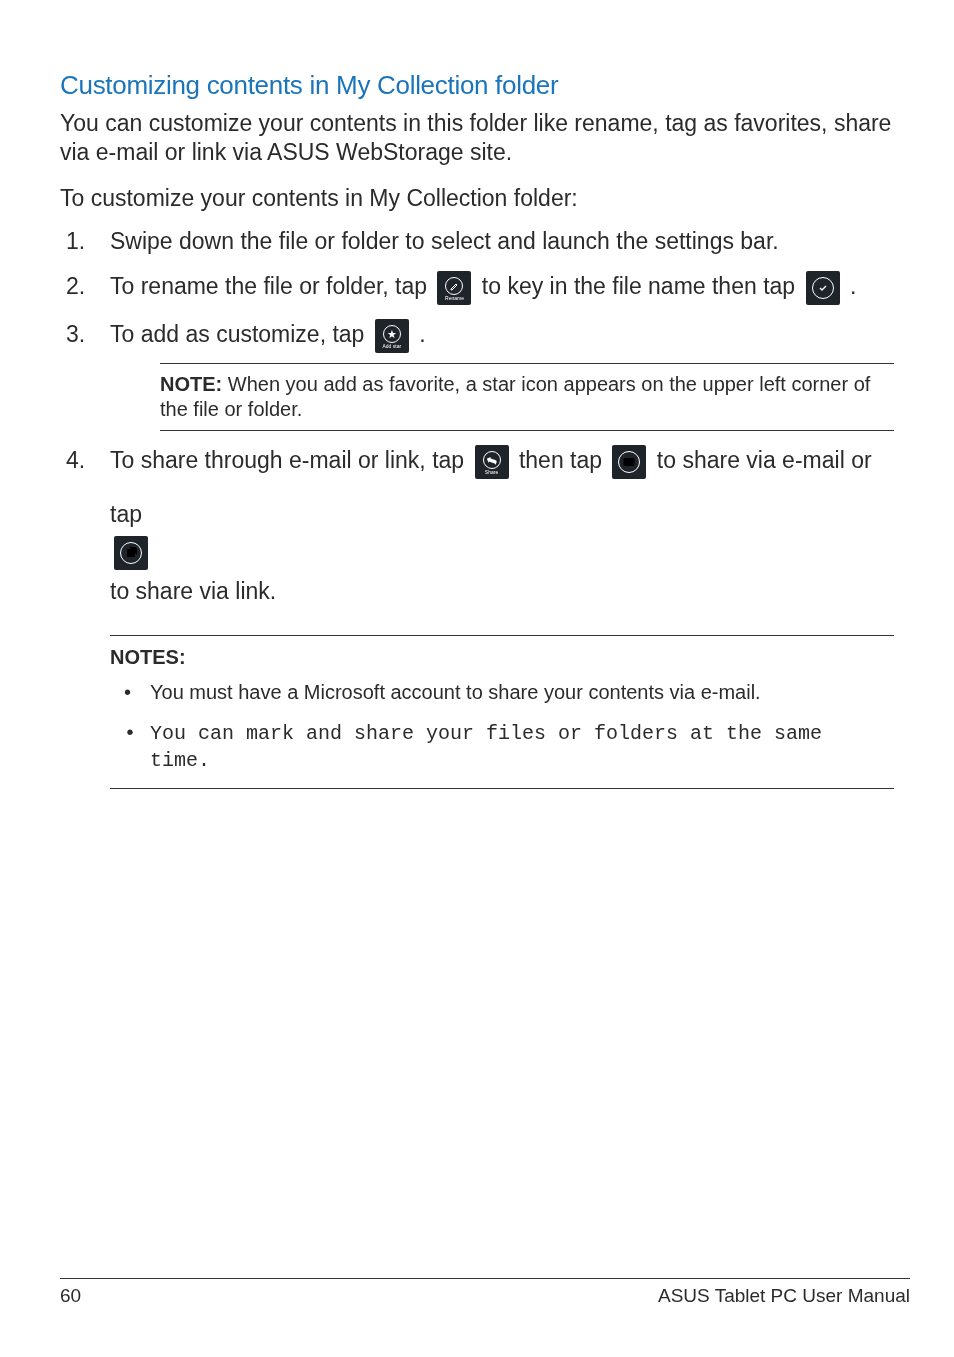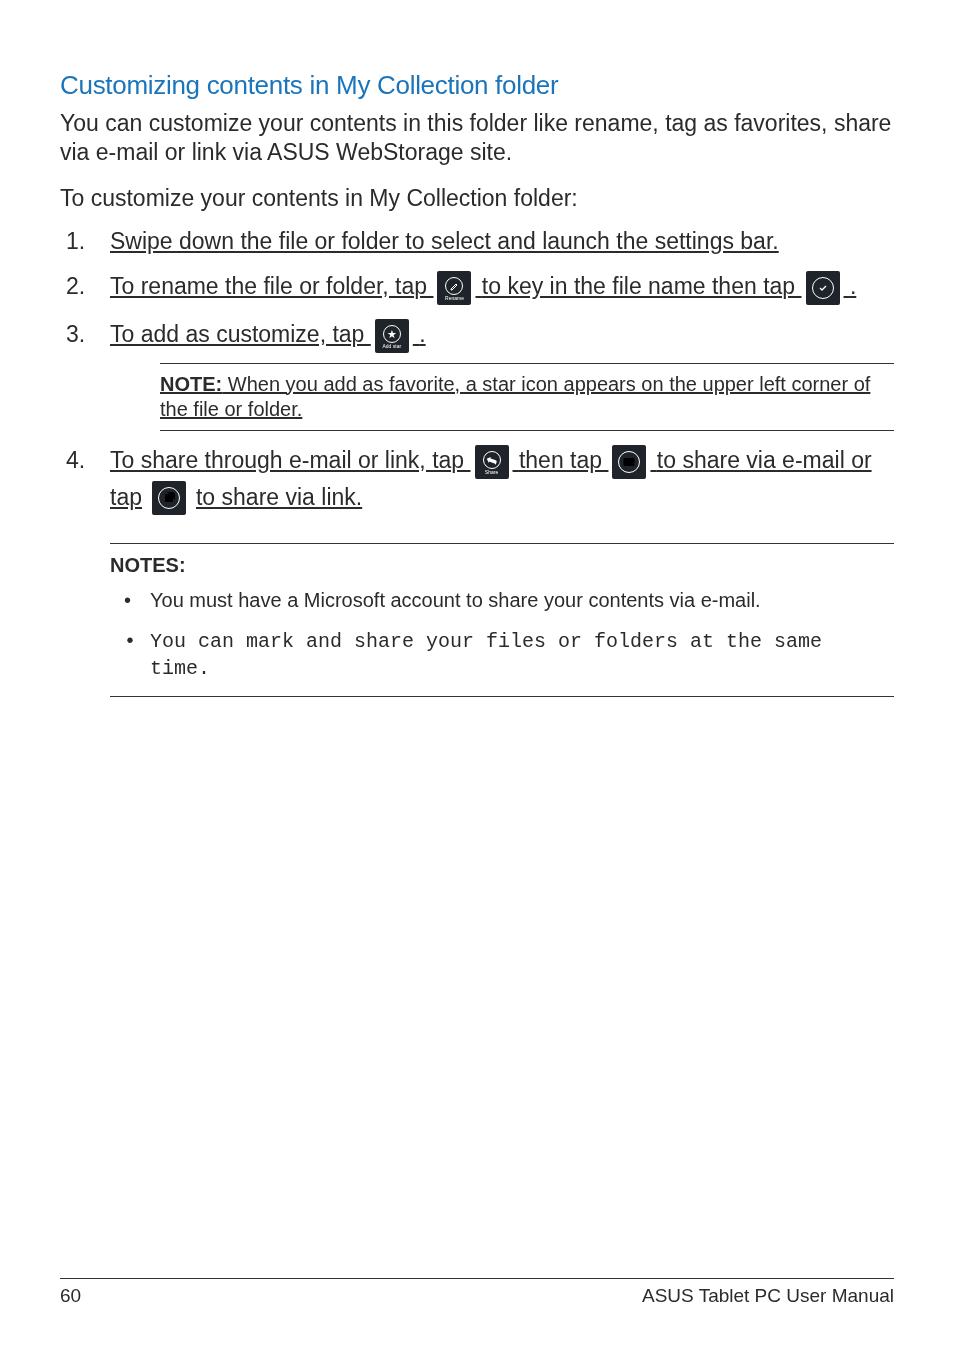--- a/index.html
+++ b/index.html
@@ -28,21 +28,20 @@
       line-height: 1.25;
       margin-bottom: 18px;
     }
     .lead {
       font-size: 23px;
       margin-bottom: 14px;
     }
     ol.steps {
       list-style: none;
       counter-reset: step;
-      text-decoration: underline;
     }
     ol.steps > li {
       font-size: 23px;
       line-height: 1.35;
       counter-increment: step;
       padding-left: 50px;
       position: relative;
       margin-bottom: 14px;
     }
     ol.steps > li::before {
@@ -128,39 +127,40 @@
     .notes-section ul li::before {
       content: "•";
       position: absolute;
       left: 14px;
       top: 0;
     }
     .footer {
       position: absolute;
       bottom: 50px;
       left: 60px;
-      right: 60px;
+      right: 44px;
       border-top: 1px solid #333;
       padding-top: 6px;
       display: flex;
       justify-content: space-between;
       font-size: 19px;
     }
     .b { font-weight: bold; }
     .share-glyph {
       font-size: 14px;
       transform: scaleX(-1) rotate(-20deg);
       display: inline-block;
     }
     .tap-line {
       display: flex;
-      align-items: center;
+      align-items: flex-start;
       gap: 6px;
       flex-wrap: wrap;
-      margin-top: 2px;
+      margin-top: 20px;
+      flex-direction: column;
     }
     .inline-flow {
       line-height: 2.0;
     }
   </style>
 </head>
 <body>
 
 <h2 class="heading">Customizing contents in My Collection folder</h2>
 

